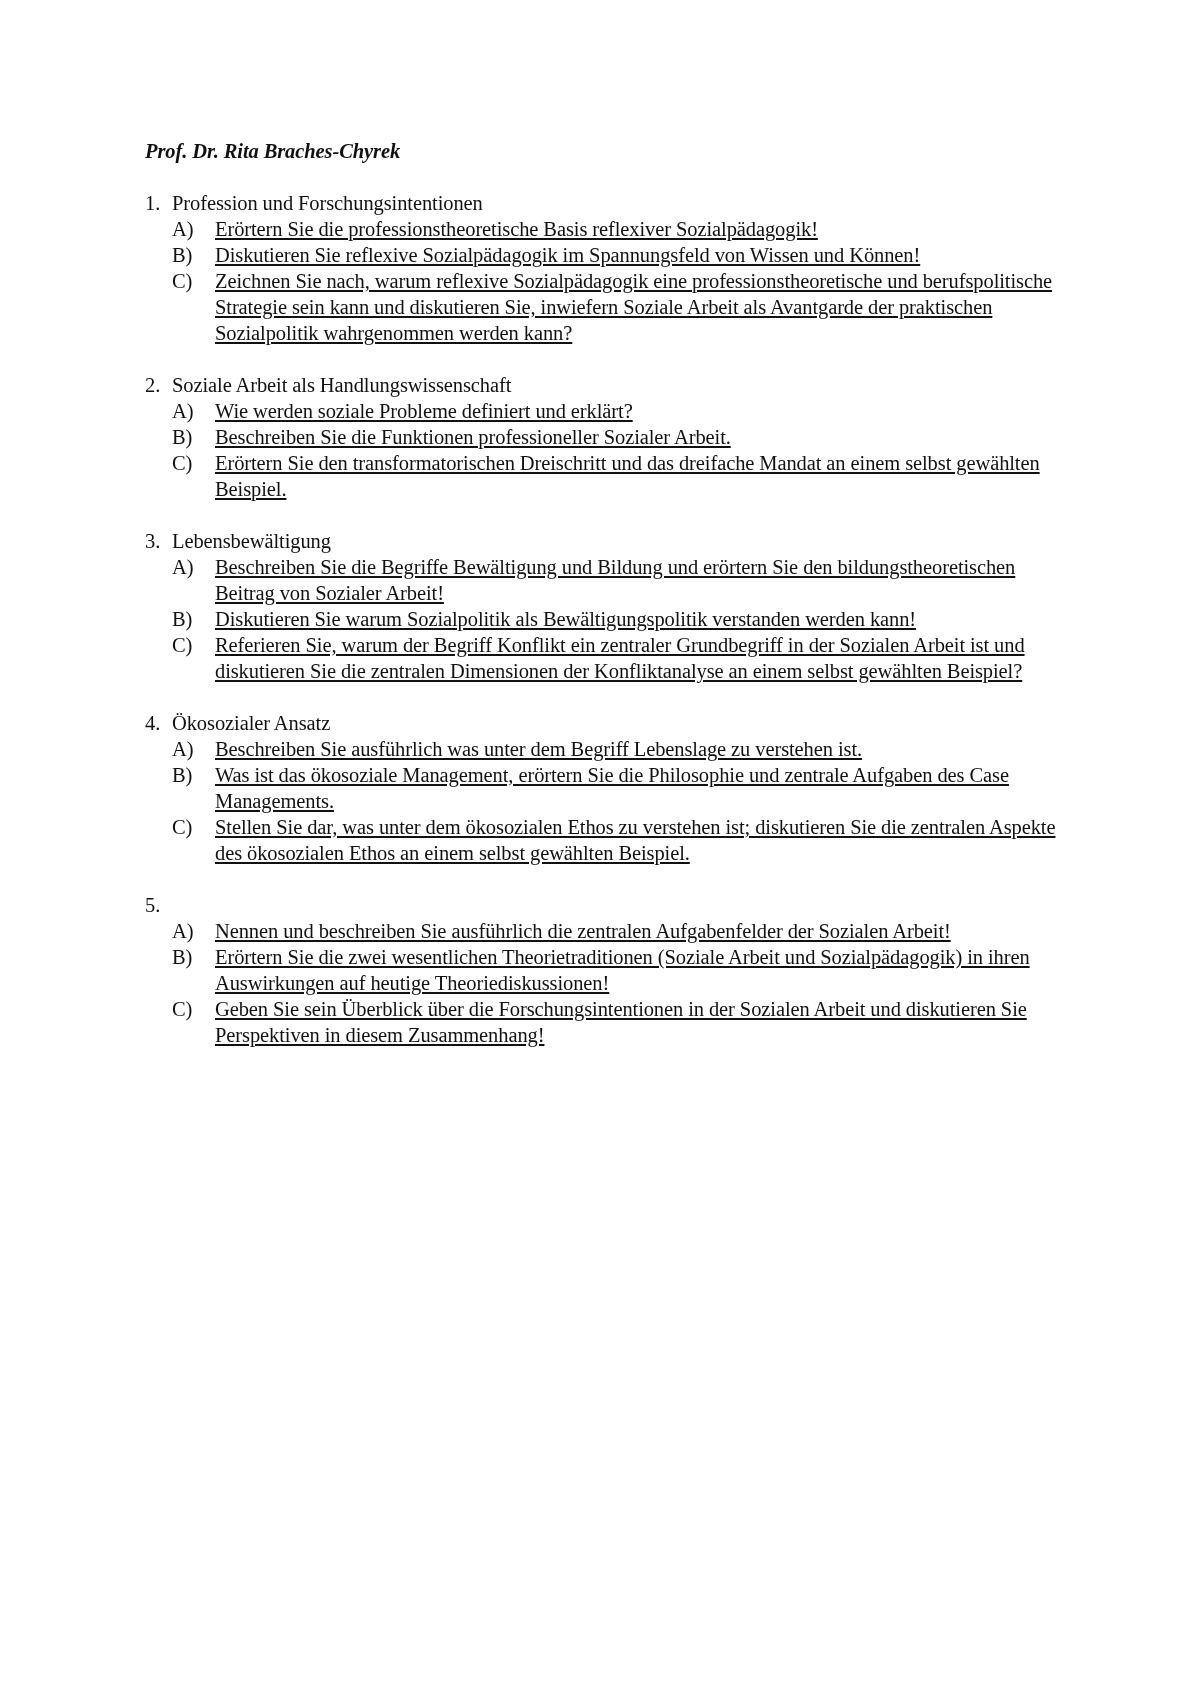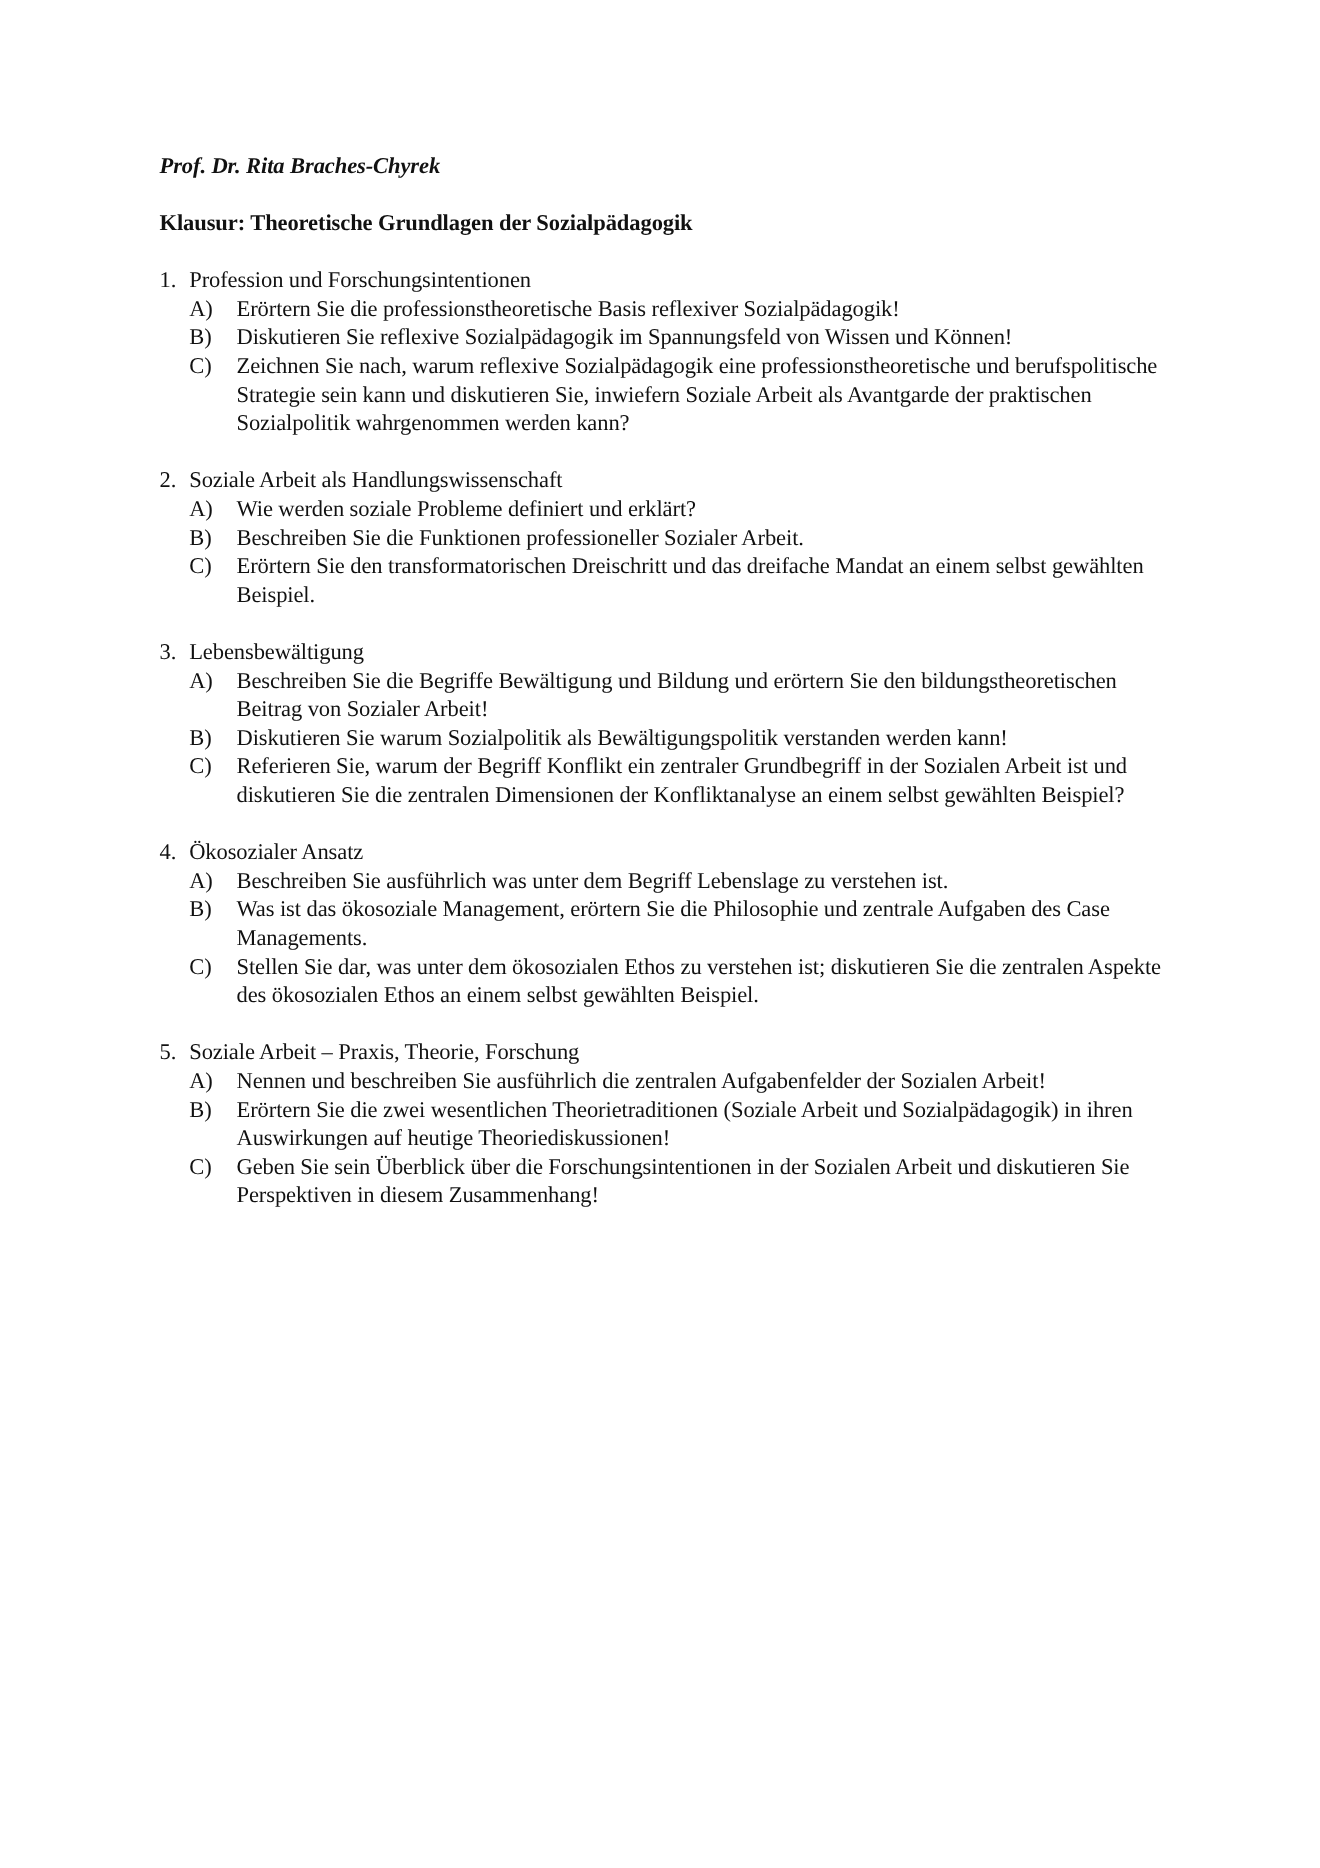--- a/index.html
+++ b/index.html
@@ -22,29 +22,28 @@
     .bold { font-weight: bold; }
     .header-line { font-weight: bold; font-style: italic; }
     .title { font-weight: bold; margin-top: 26px; }
     .intro { margin-top: 26px; }
     .topic { margin-top: 26px; }
     .topic:first-of-type { margin-top: 26px; }
     .topic-head { display: flex; }
     .topic-num { width: 27px; flex: none; }
     .q { display: flex; padding-left: 27px; }
     .q-letter { width: 43px; flex: none; }
-    .q-text { flex: 1; }
+    .q-text { flex: 1; text-decoration: underline; }
   </style>
 </head>
 <body>
 
 <div class="page">
   <div class="header-line">Prof. Dr. Rita Braches-Chyrek</div>
 
-  <div class="title">Klausur: Theoretische Grundlagen der Sozialpädagogik</div>
 
   <div class="intro">
   </div>
 
   <div id="topics">
       <div class="topic">
         <div class="topic-head">
           <span class="topic-num">1.</span>
           <span>Profession und Forschungsintentionen</span>
         </div>
@@ -111,21 +110,20 @@
           <span class="q-text">Was ist das ökosoziale Management, erörtern Sie die Philosophie und zentrale Aufgaben des Case Managements.</span>
         </div>
         <div class="q">
           <span class="q-letter">C)</span>
           <span class="q-text">Stellen Sie dar, was unter dem ökosozialen Ethos zu verstehen ist; diskutieren Sie die zentralen Aspekte des ökosozialen Ethos an einem selbst gewählten Beispiel.</span>
         </div>
       </div>
       <div class="topic">
         <div class="topic-head">
           <span class="topic-num">5.</span>
-          <span>Soziale Arbeit – Praxis, Theorie, Forschung</span>
         </div>
         <div class="q">
           <span class="q-letter">A)</span>
           <span class="q-text">Nennen und beschreiben Sie ausführlich die zentralen Aufgabenfelder der Sozialen Arbeit!</span>
         </div>
         <div class="q">
           <span class="q-letter">B)</span>
           <span class="q-text">Erörtern Sie die zwei wesentlichen Theorietraditionen (Soziale Arbeit und Sozialpädagogik) in ihren Auswirkungen auf heutige Theoriediskussionen!</span>
         </div>
         <div class="q">

